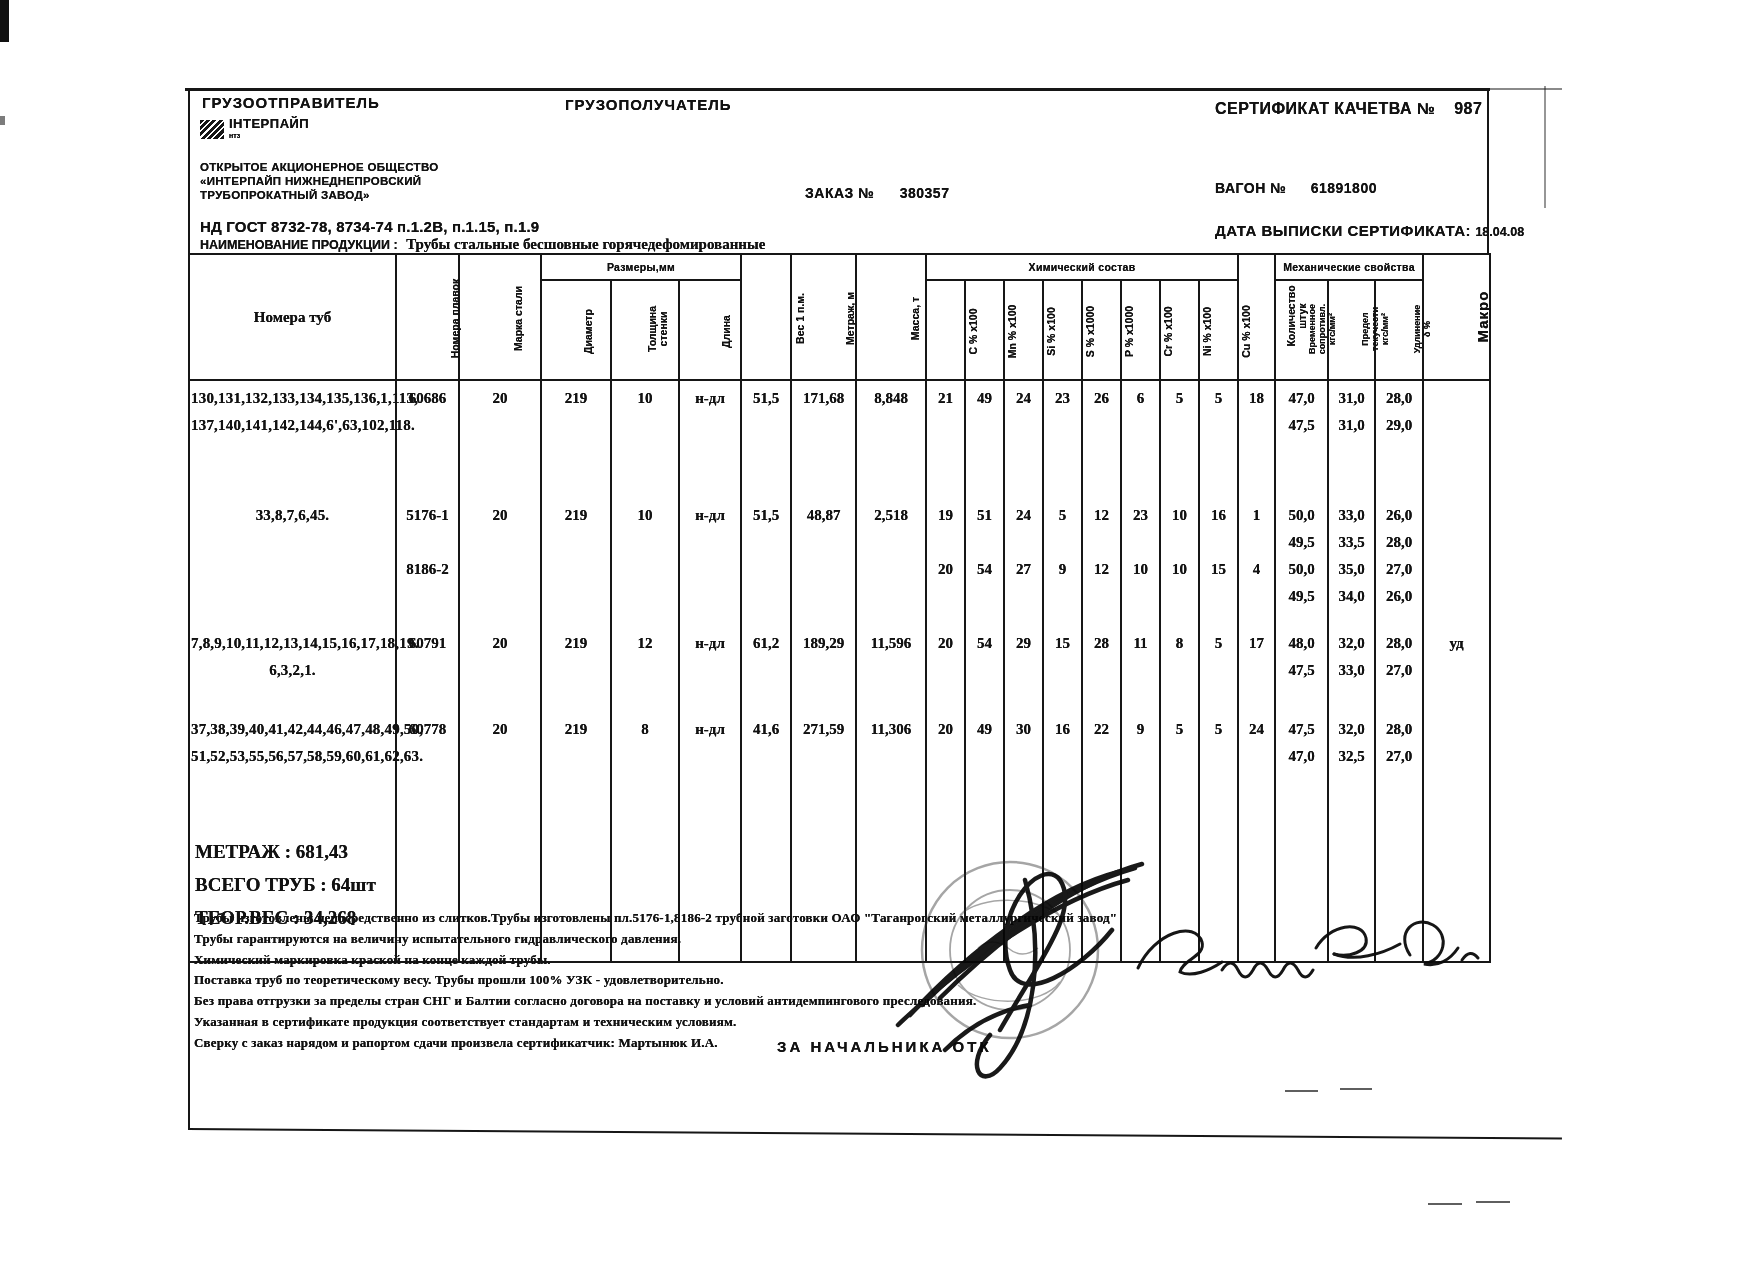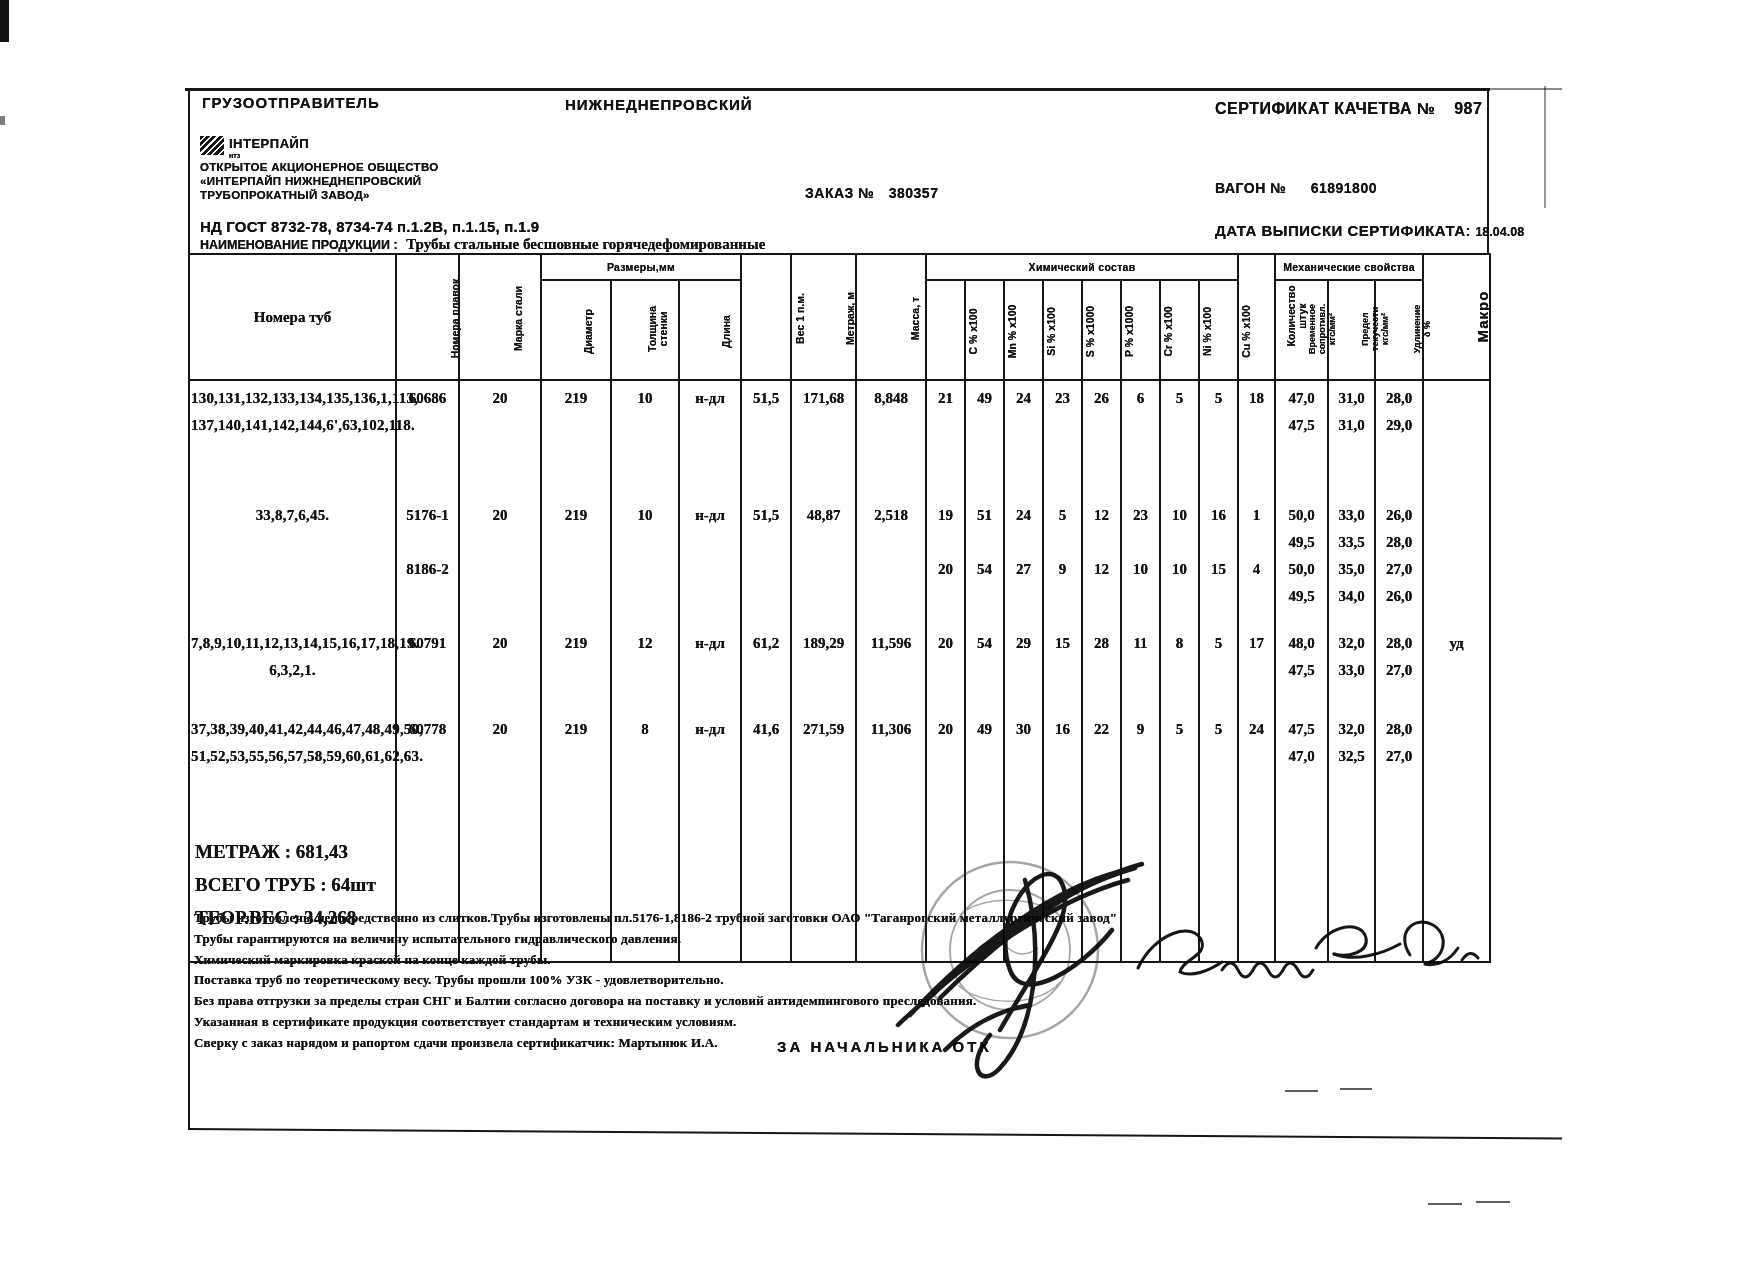--- a/index.html
+++ b/index.html
@@ -61,41 +61,41 @@
   <div class="abs artifact" style="left:0;top:116px;width:5px;height:9px;opacity:.55;"></div>
   <div class="abs vline" style="left:1544px;top:86px;height:122px;opacity:.45;"></div>
 
   <div class="abs hline" style="left:185px;top:88px;width:1305px;border-top-width:3px;"></div>
   <div class="abs hline" style="left:1490px;top:88px;width:72px;opacity:.5;"></div>
   <div class="abs vline" style="left:188px;top:88px;height:1042px;"></div>
   <div class="abs vline" style="left:1487px;top:88px;height:167px;"></div>
   <div class="abs hline" style="left:188px;top:1128px;width:1374px;transform:rotate(.4deg);transform-origin:left top;"></div>
 
   <div class="abs h-big" style="left:202px;top:94px;">ГРУЗООТПРАВИТЕЛЬ</div>
-  <div class="abs h-big" style="left:565px;top:96px;">НИЖНЕДНЕПРОВСКИЙ</div>
+  <div class="abs h-big" style="left:565px;top:96px;">ГРУЗОПОЛУЧАТЕЛЬ</div>
   <div class="abs h-cert" style="left:1215px;top:100px;">
     <span>СЕРТИФИКАТ КАЧЕТВА №</span>
     <span style="margin-left:14px;">987</span>
   </div>
 
-  <div class="abs logo-row" style="left:200px;top:136px;">
+  <div class="abs logo-row" style="left:200px;top:116px;align-items:flex-end;">
     <div class="logo-mark"></div>
     <div>
       <div class="logo-name">ІНТЕРПАЙП</div>
       <div class="logo-sub">нтз</div>
     </div>
   </div>
 
   <div class="abs company" style="left:200px;top:160px;white-space:pre-line;">ОТКРЫТОЕ АКЦИОНЕРНОЕ ОБЩЕСТВО
 «ИНТЕРПАЙП НИЖНЕДНЕПРОВСКИЙ
 ТРУБОПРОКАТНЫЙ ЗАВОД»</div>
 
   <div class="abs h-mid" style="left:805px;top:185px;">
     <span>ЗАКАЗ №</span>
-    <span style="margin-left:10px;">380357</span>
+    <span style="margin-left:21px;">380357</span>
   </div>
 
   <div class="abs h-mid" style="left:1215px;top:180px;">
     <span>ВАГОН №</span>
     <span style="margin-left:20px;">61891800</span>
   </div>
 
   <div class="abs nd" style="left:200px;top:218px;">НД   ГОСТ 8732-78, 8734-74 п.1.2В, п.1.15, п.1.9</div>
 
   <div class="abs" style="left:1215px;top:222px;">

